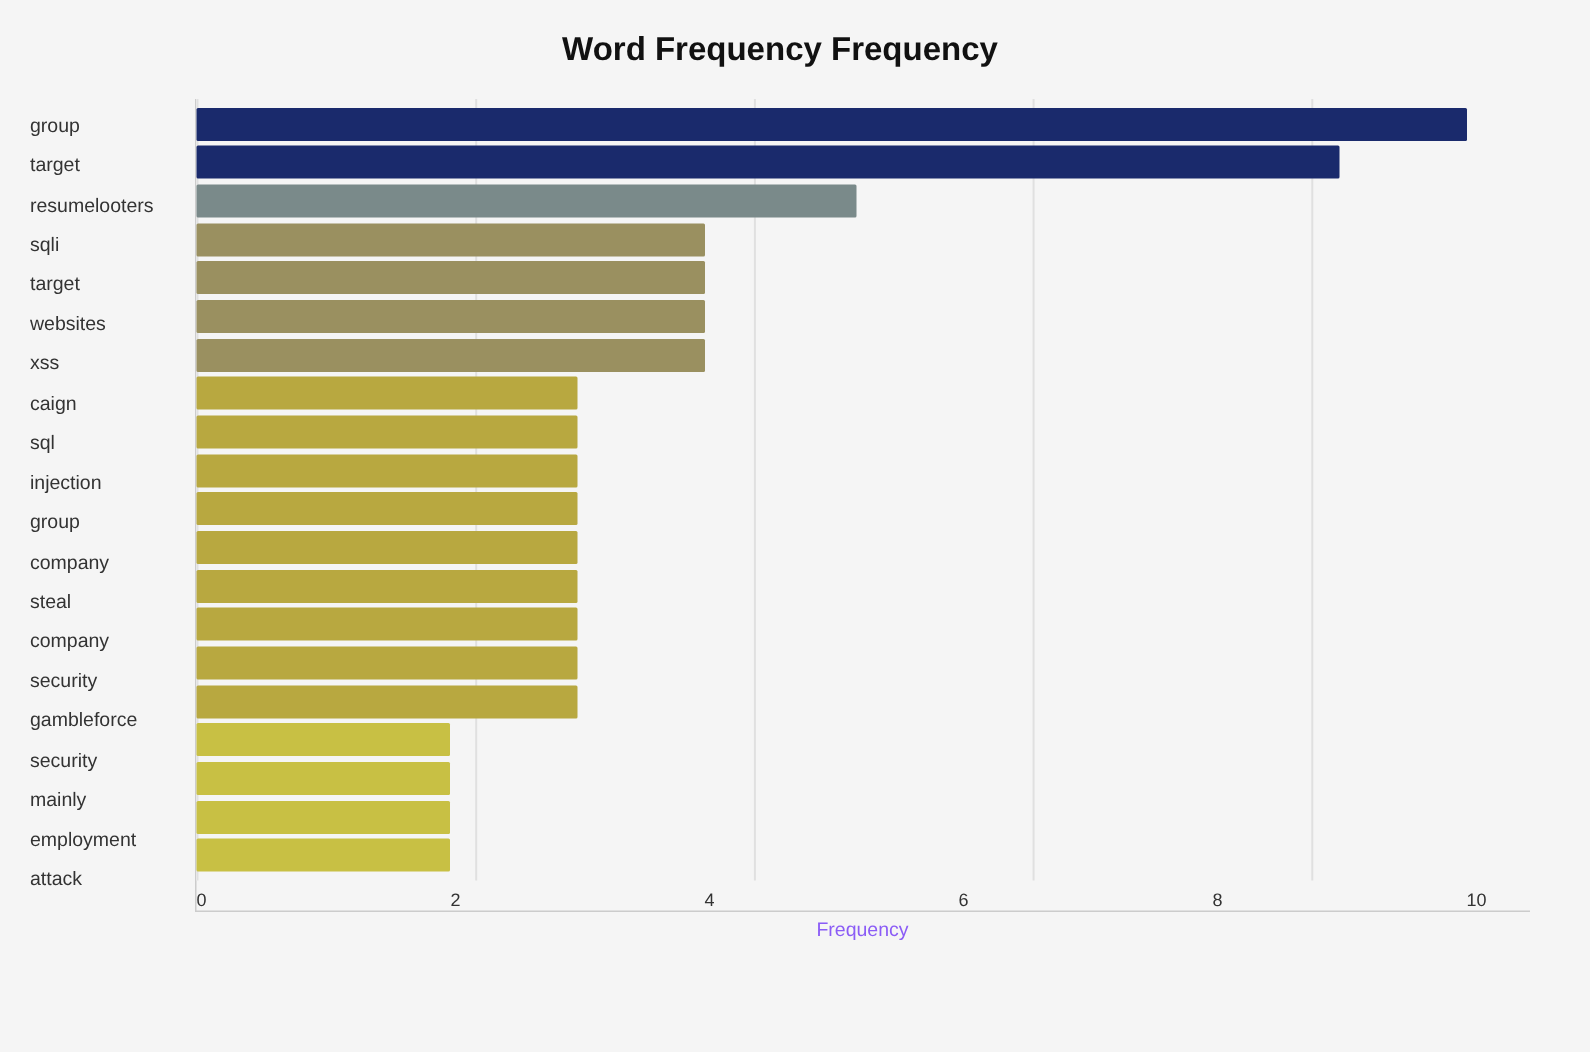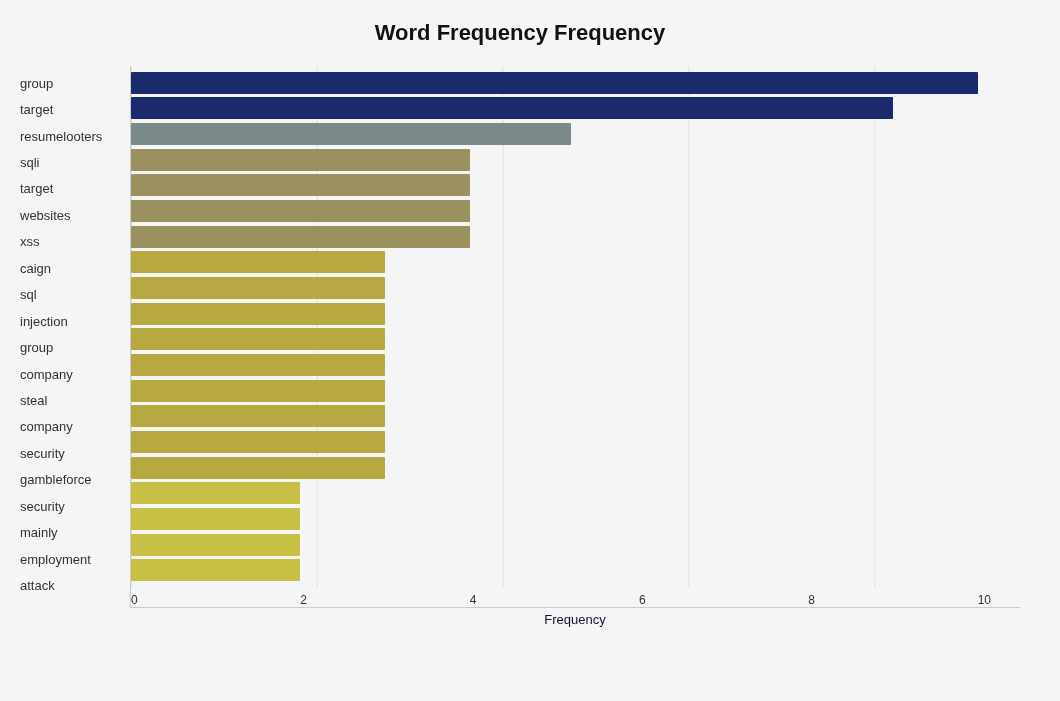--- a/index.html
+++ b/index.html
@@ -96,21 +96,21 @@
     .x-label {
       font-size: 12px;
       color: #333;
       text-align: center;
       width: 0;
       position: relative;
     }
     .x-axis-title {
       text-align: center;
       font-size: 13px;
-      color: #0f172a;
+      color: #8b5cf6;
       margin-top: 4px;
     }
   </style>
 </head>
 <body>
 
 <div class="chart-container">
   <div class="chart-title">Word Frequency Frequency</div>
   <div class="chart-area">
     <div class="y-axis" id="y-axis">

